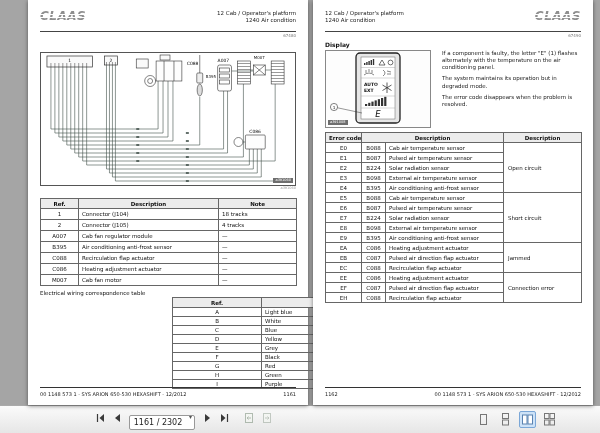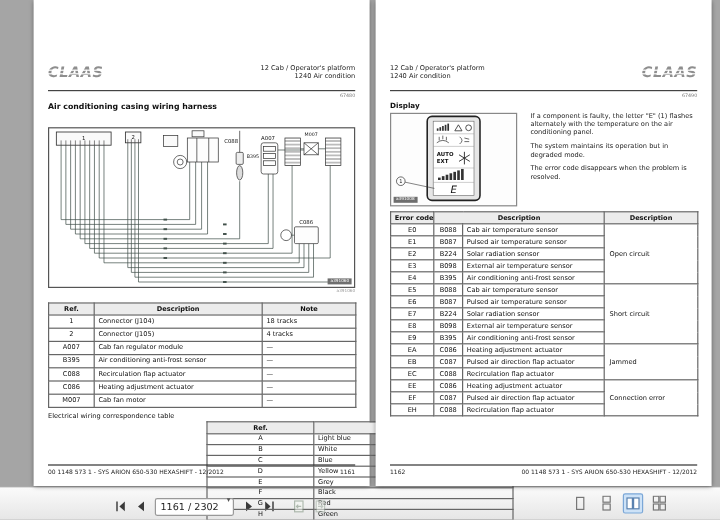--- a/index.html
+++ b/index.html
@@ -4,21 +4,21 @@
 <style>
   * { margin:0; padding:0; box-sizing:border-box; }
   html,body { width:600px; height:433px; overflow:hidden; font-family:"DejaVu Sans", sans-serif; }
   .screen { width:600px; height:433px; background:#a5a5a5; display:flex; flex-direction:column; }
 
   
   .pages-area { height:405px; display:flex; gap:5px; padding-left:28px; background:#a5a5a5; }
   .page { width:280px; height:405px; background:#fff; position:relative; padding:10px 12px 0 12px;
           box-shadow:0 1px 4px rgba(0,0,0,.5); color:#111; }
 
-  .page-head { display:flex; justify-content:space-between; align-items:flex-start; height:19px;margin-top:44px; }
+  .page-head { display:flex; justify-content:space-between; align-items:flex-start; height:19px; }
   .logo { font-style:italic; font-weight:bold; font-size:12px; letter-spacing:.5px;
           color:#8e8e8e; position:relative; line-height:12px; }
   .logo i { position:absolute; left:-1px; right:-1px; height:1px; background:#fff; }
   .logo i.s1 { top:4px; } .logo i.s2 { top:7px; }
   .head-lines { font-size:5.5px; line-height:1.35; color:#222; }
   .head-right { text-align:right; }
   .head-left  { text-align:left; }
   .rule { border-top:1px solid #444; margin-top:2px; }
   .section-code { font-size:4px; color:#777; text-align:right; height:6px; margin-top:1px; }
   .page-title { font-size:6.5px; font-weight:bold; margin-top:2px; }
@@ -50,21 +50,21 @@
   .err-table { margin-top:4px; }
   .err-table td:nth-child(2) { text-align:center; }
   .err-table td.status-cell { text-align:left; vertical-align:middle; padding-left:4px; }
 
   .page-footer { position:absolute; left:12px; right:12px; bottom:8px; border-top:1px solid #333;
                  padding-top:3px; font-size:5px; color:#222; display:flex; justify-content:space-between; }
 
   
   .toolbar { height:28px; background:linear-gradient(#fbfbfb,#e6e6e6); border-top:1px solid #aaa;
              display:flex; align-items:center; padding:0 10px; }
-  .nav-group { display:flex; align-items:flex-end; gap:2px; margin-left:82px; }
+  .nav-group { display:flex; align-items:flex-start; gap:2px; margin-left:82px; }
   .tb-btn { width:15px; height:16px; display:flex; align-items:center; justify-content:center;
             border:1px solid transparent; border-radius:2px; cursor:default; }
   .tb-btn svg { display:block; }
   .page-box { position:relative; margin:0 3px; }
   .page-box input { width:66px; height:15px; border:1px solid #999; border-radius:2px; font-size:8px;
                     text-align:center; font-family:"DejaVu Sans", sans-serif; color:#222; padding-right:8px; background:#fff; }
   .page-caret { position:absolute; right:3px; top:3px; font-size:6px; color:#555; }
   .hist-group { display:flex; gap:3px; margin-left:7px; opacity:.55; }
   .layout-group { margin-left:auto; margin-right:32px; display:flex; gap:5px; align-items:center; }
   .layout-btn { width:17px; height:17px; display:flex; align-items:center; justify-content:center;
@@ -82,21 +82,20 @@
     <div class="page">
       <div class="page-head">
         <div class="logo"><span>CLAAS</span><i class="s1"></i><i class="s2"></i></div>
         <div class="head-lines head-right">
           <div>12 Cab / Operator's platform</div>
           <div>1240 Air condition</div>
         </div>
       </div>
       <div class="rule"></div>
       <div class="section-code">67480</div>
-      <div class="page-title">Air conditioning casing wiring harness</div>
 
       <div class="diagram-box">
         <svg width="100%" height="100%" viewBox="0 0 256 132" preserveAspectRatio="none">
           <defs>
             <pattern id="hz" width="3" height="3" patternUnits="userSpaceOnUse">
               <path d="M0,1.5H3" stroke="#555" stroke-width="0.6"></path>
             </pattern>
           </defs>
 
           <g stroke="#41504a" stroke-width="0.6" fill="none">

